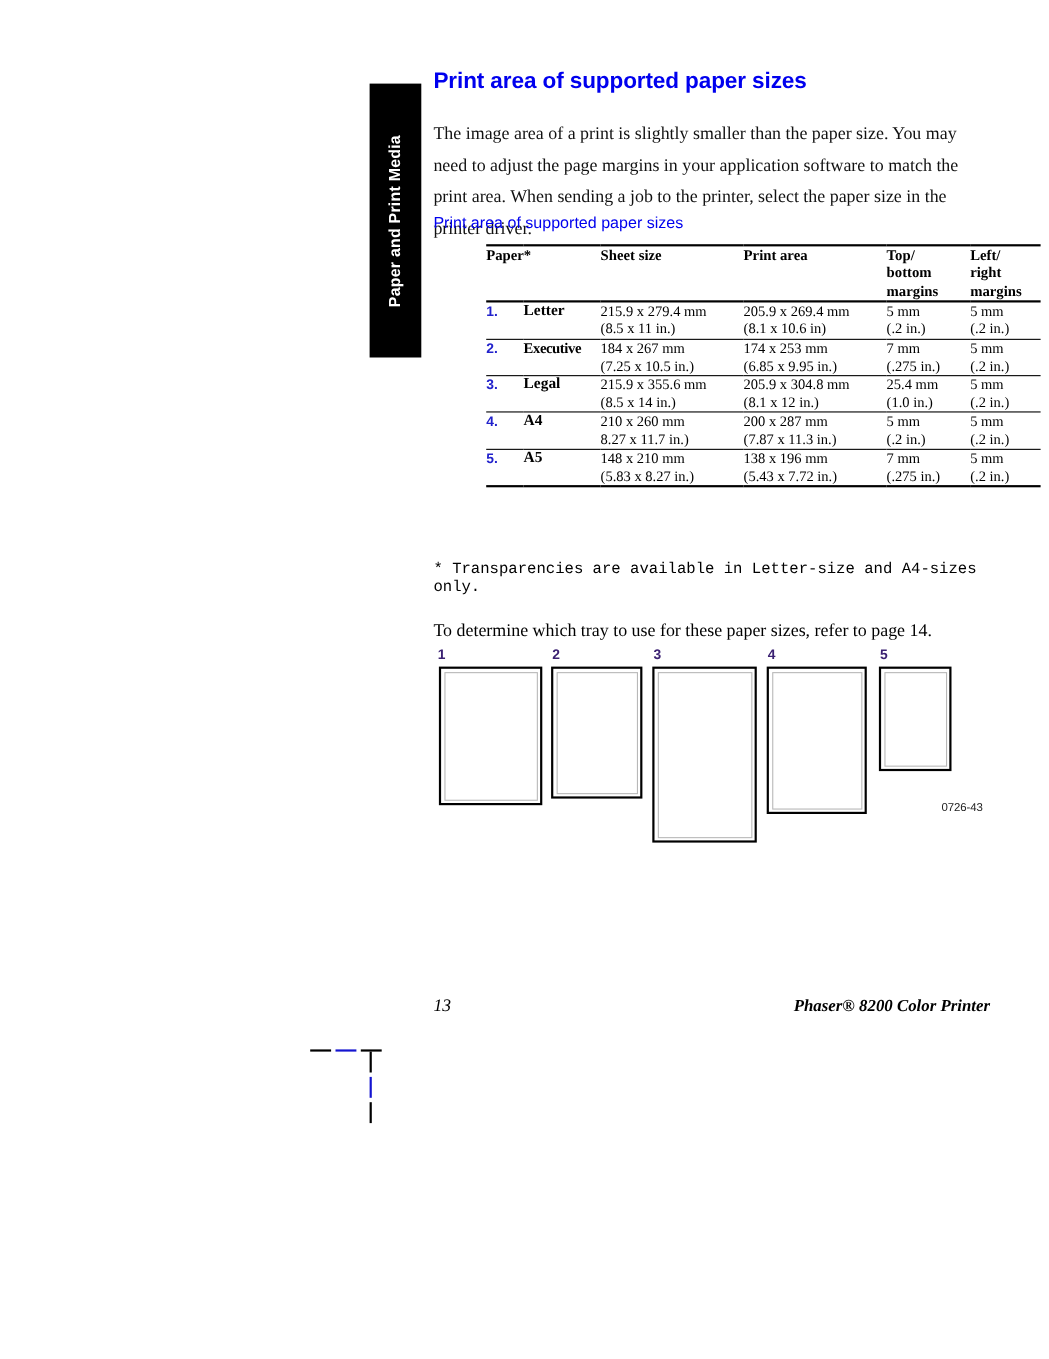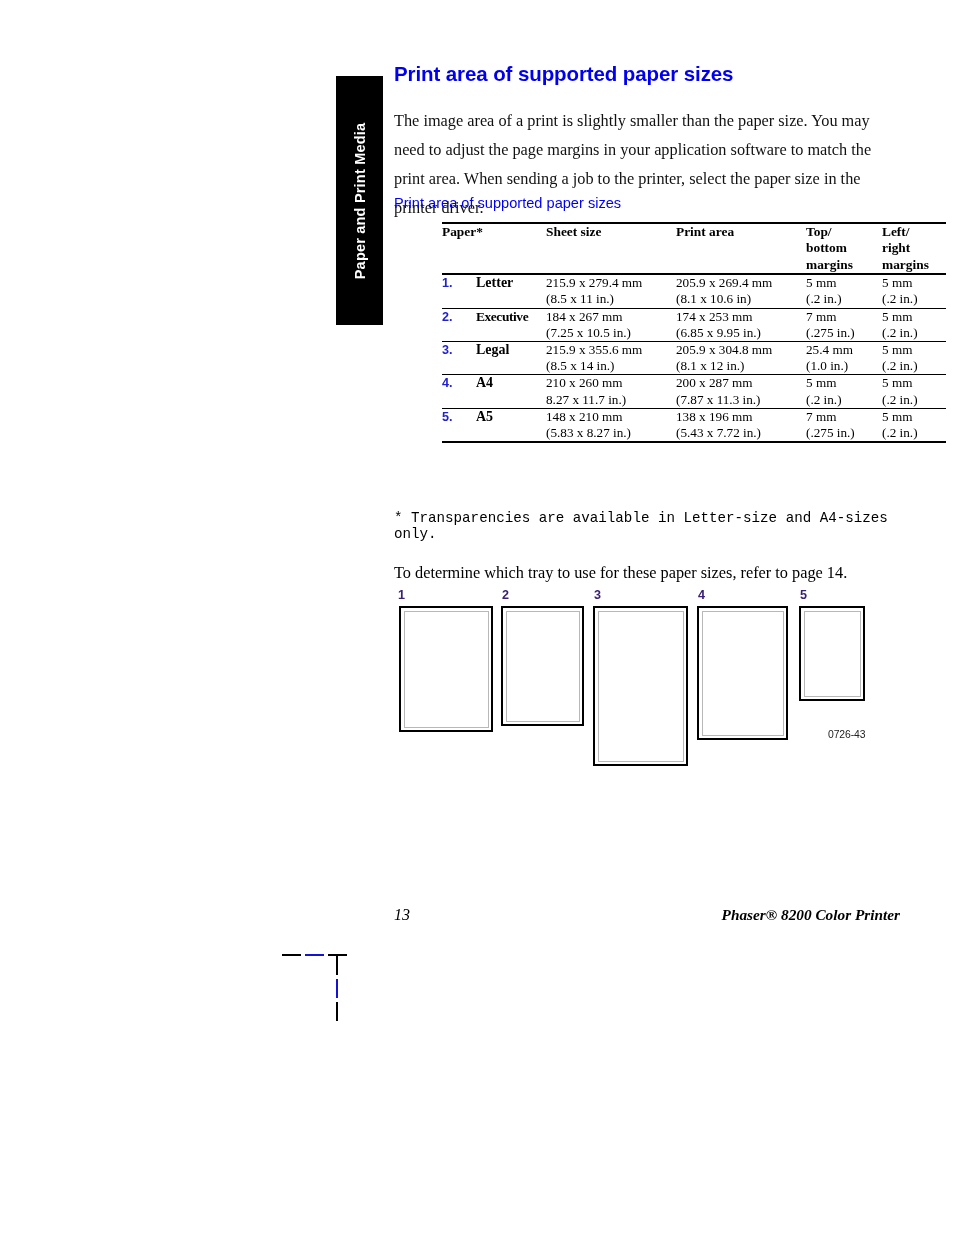--- a/index.html
+++ b/index.html
@@ -182,20 +182,21 @@
     font-family: "Liberation Sans", sans-serif;
     font-weight: bold;
     font-size: 12.6px;
   }
   #figure-id {
     position: absolute;
     color: #222222;
     font-family: "Liberation Sans", sans-serif;
     font-size: 10.4px;
     letter-spacing: -0.1px;
+    margin-left: 28px;
   }
 
   
   #footer {
     position: absolute;
     left: 394px;
     top: 906px;
     width: 506px;
     height: 22px;
   }

